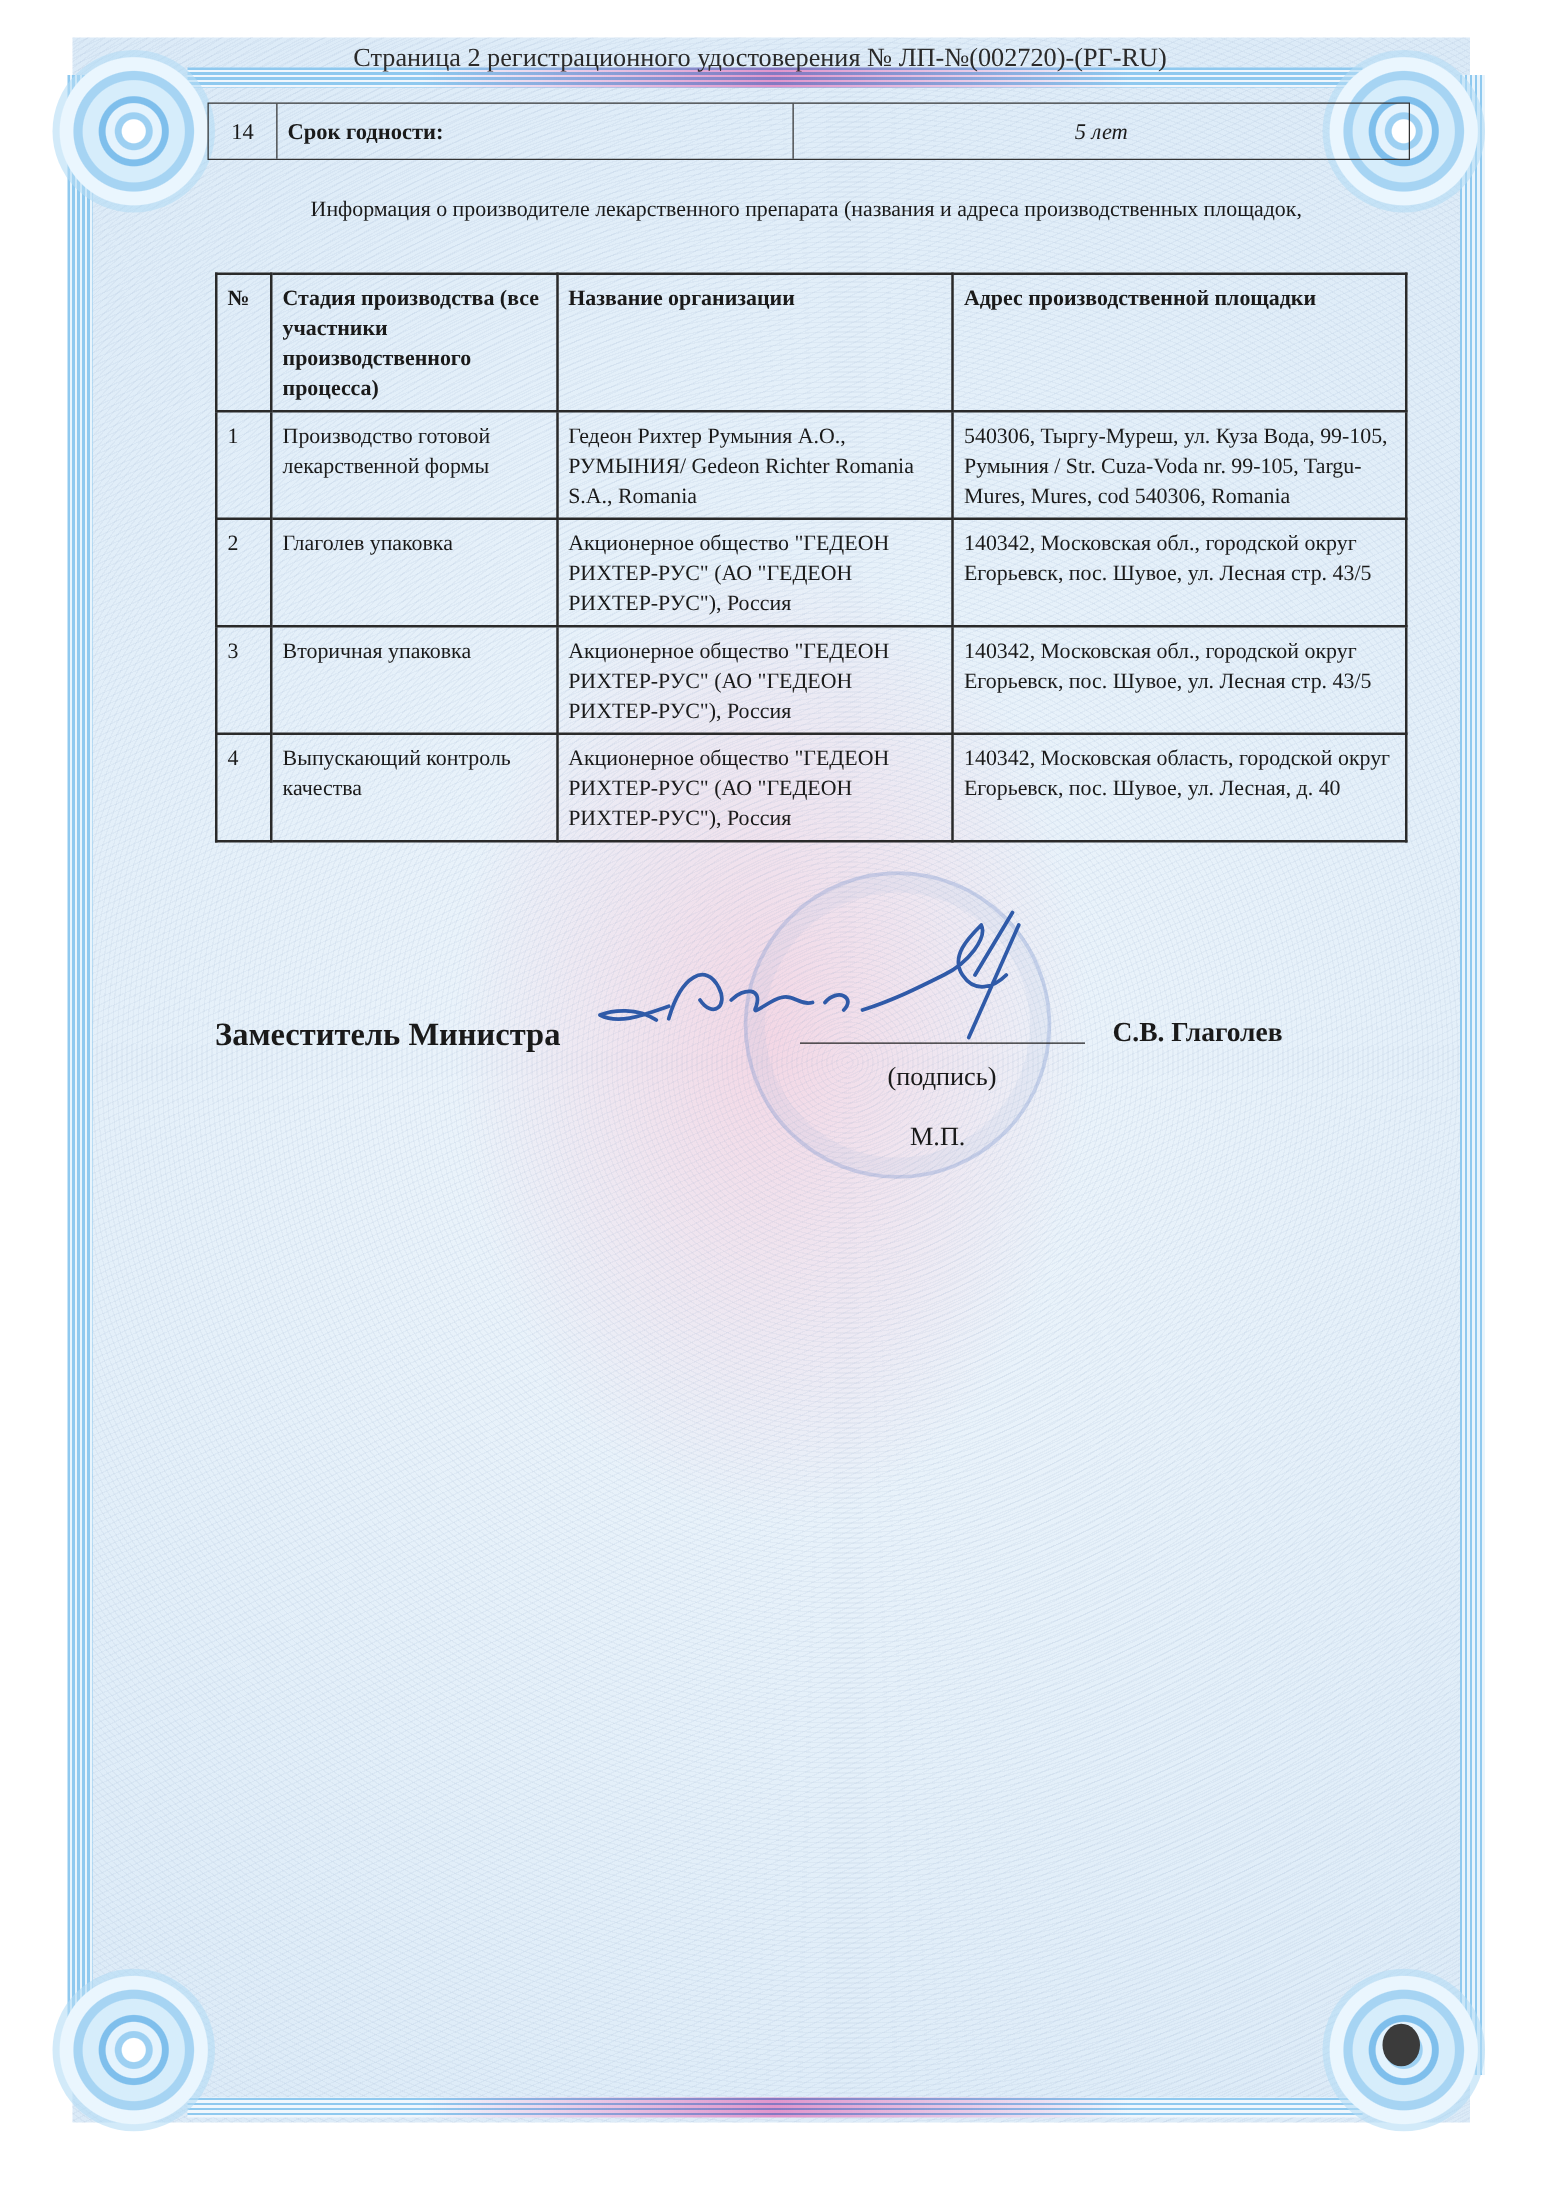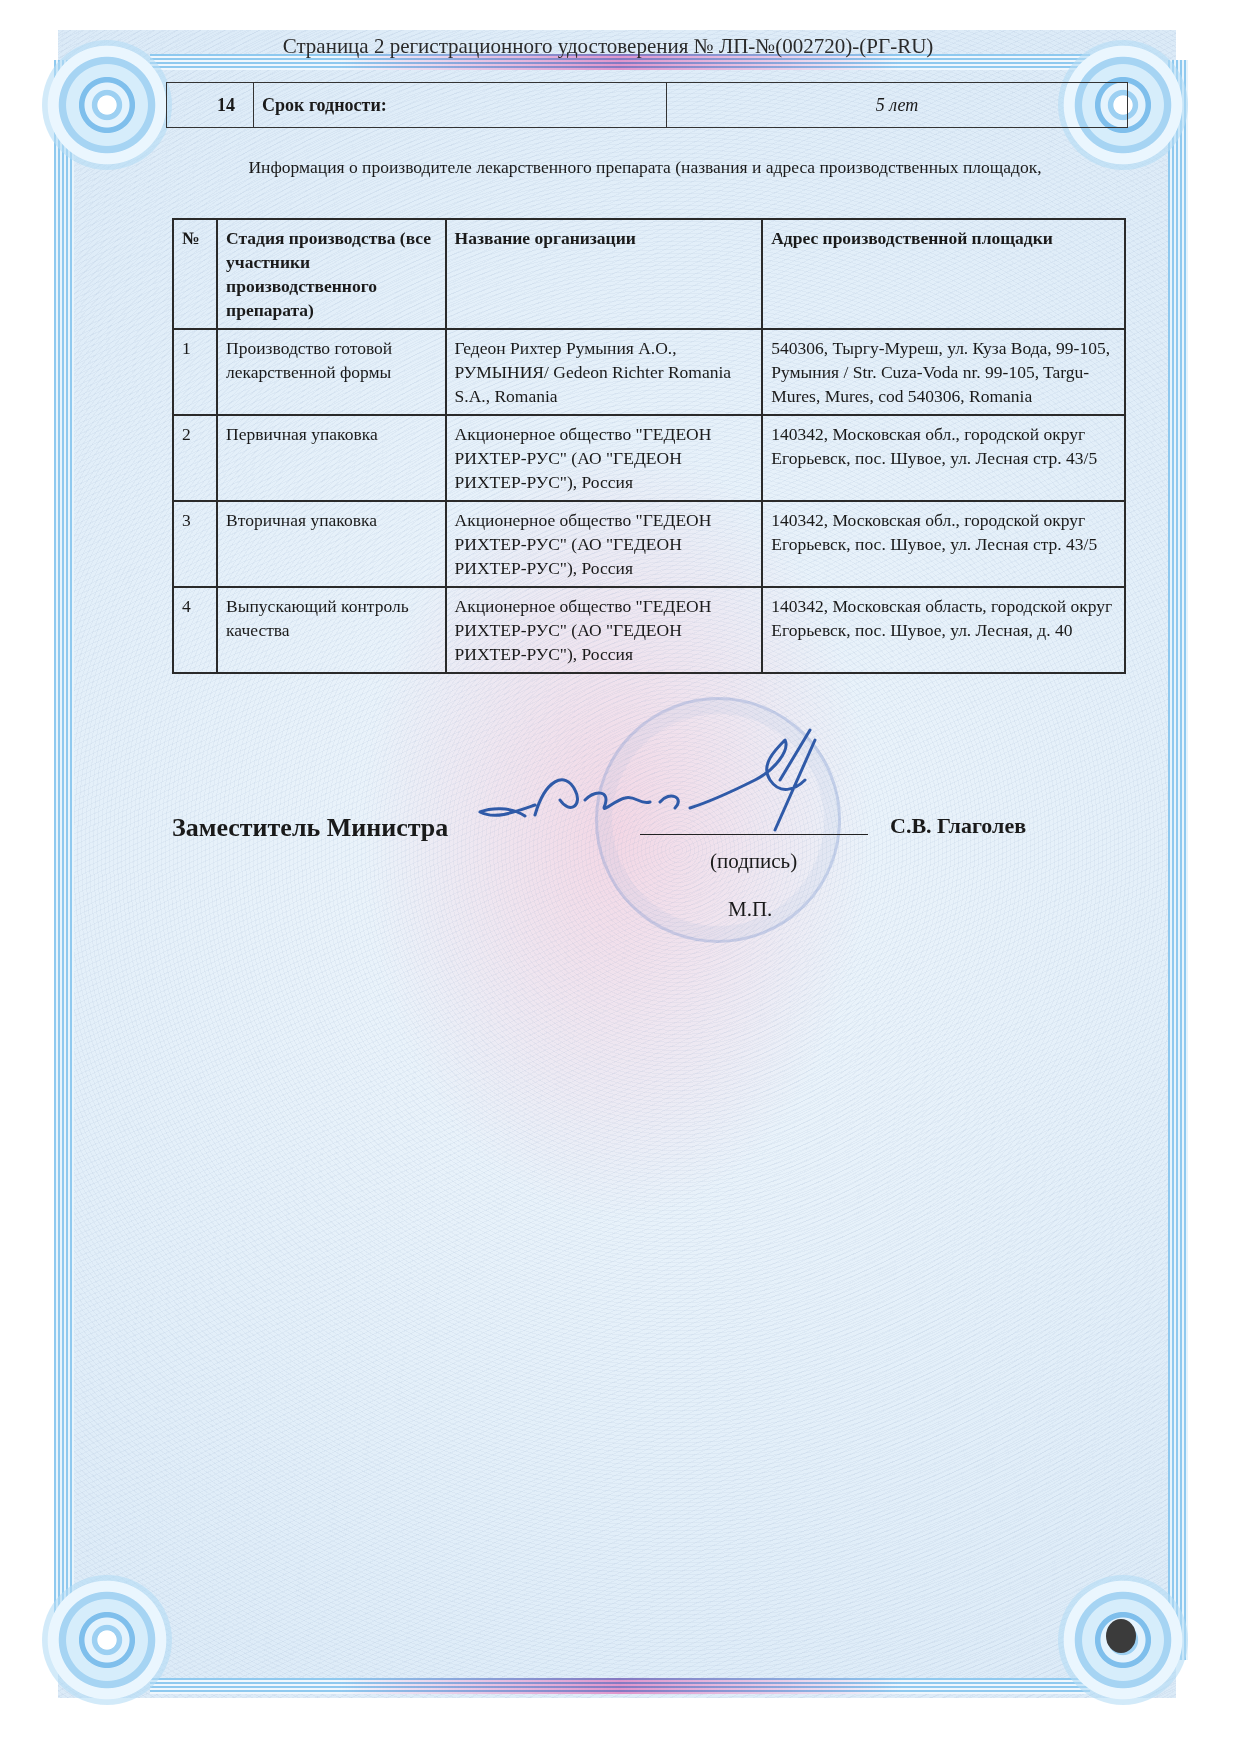--- a/index.html
+++ b/index.html
@@ -60,21 +60,21 @@
       position: absolute; left: 0; width: 1216px; top: 34px; text-align: center;
       font-size: 21px; color: #2a2a2a;
     }
     
     .expiry-table {
       position: absolute; left: 166px; top: 82px; width: 960px; height: 44px;
       border: 1px solid #333; border-collapse: collapse; display: flex;
     }
     .expiry-table .c { border-right: 1px solid #333; display: flex; align-items: center; font-size: 18px; }
     .expiry-table .c:last-child { border-right: none; }
-    .c-num { width: 54px; justify-content: center; font-weight: bold; padding-left: 32px; }
+    .c-num { width: 54px; justify-content: center; font-weight: normal; }
     .c-label { width: 404px; padding-left: 8px; font-weight: bold; }
     .c-value { flex: 1; justify-content: center; font-style: italic; }
     
     .intro {
       position: absolute; left: 160px; width: 970px; top: 155px; text-align: center;
       font-size: 17.5px; line-height: 24px;
     }
     
     table.manuf {
       position: absolute; left: 172px; top: 218px; width: 954px;
@@ -126,33 +126,33 @@
 </div>
 
 <div class="intro">
   <div>Информация о производителе лекарственного препарата (названия и адреса производственных площадок,</div>
 </div>
 
 <table class="manuf">
   <tbody>
       <tr class="head-row">
     <th class="col-n">№</th>
-    <th class="col-stage">Стадия производства (все участники производственного препарата)</th>
+    <th class="col-stage">Стадия производства (все участники производственного процесса)</th>
     <th class="col-org">Название организации</th>
     <th class="col-addr">Адрес производственной площадки</th>
   </tr>
   <tr>
     <td>1</td>
     <td>Производство готовой лекарственной формы</td>
     <td>Гедеон Рихтер Румыния А.О., РУМЫНИЯ/ Gedeon Richter Romania S.A., Romania</td>
     <td>540306, Тыргу-Муреш, ул. Куза Вода, 99-105, Румыния  / Str. Cuza-Voda nr. 99-105, Targu-Mures, Mures, cod 540306, Romania</td>
   </tr>
   <tr>
     <td>2</td>
-    <td>Первичная упаковка</td>
+    <td>Глаголев упаковка</td>
     <td>Акционерное общество "ГЕДЕОН РИХТЕР-РУС" (АО "ГЕДЕОН РИХТЕР-РУС"), Россия</td>
     <td>140342, Московская обл., городской округ Егорьевск, пос. Шувое, ул. Лесная стр. 43/5</td>
   </tr>
   <tr>
     <td>3</td>
     <td>Вторичная упаковка</td>
     <td>Акционерное общество "ГЕДЕОН РИХТЕР-РУС" (АО "ГЕДЕОН РИХТЕР-РУС"), Россия</td>
     <td>140342, Московская обл., городской округ Егорьевск, пос. Шувое, ул. Лесная стр. 43/5</td>
   </tr>
   <tr>

